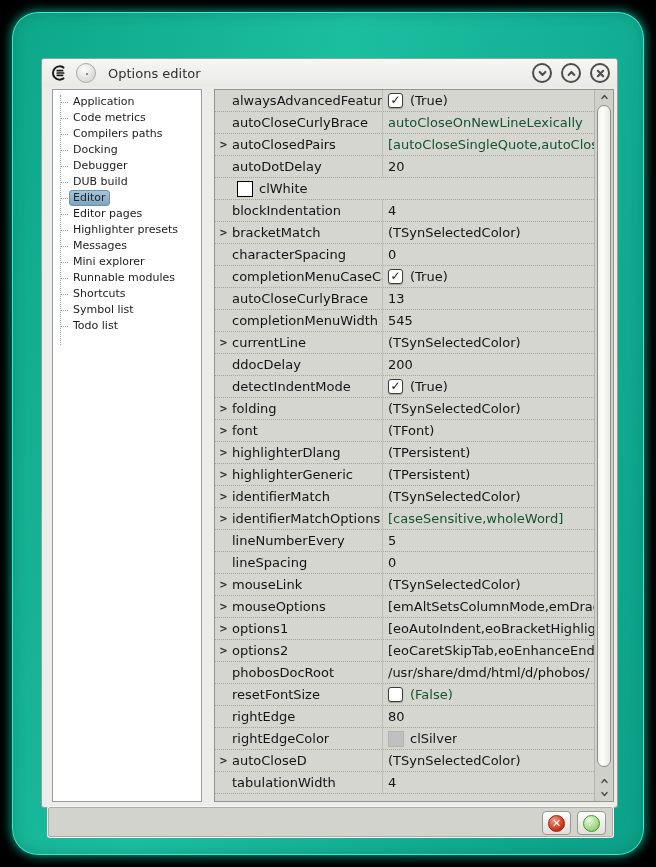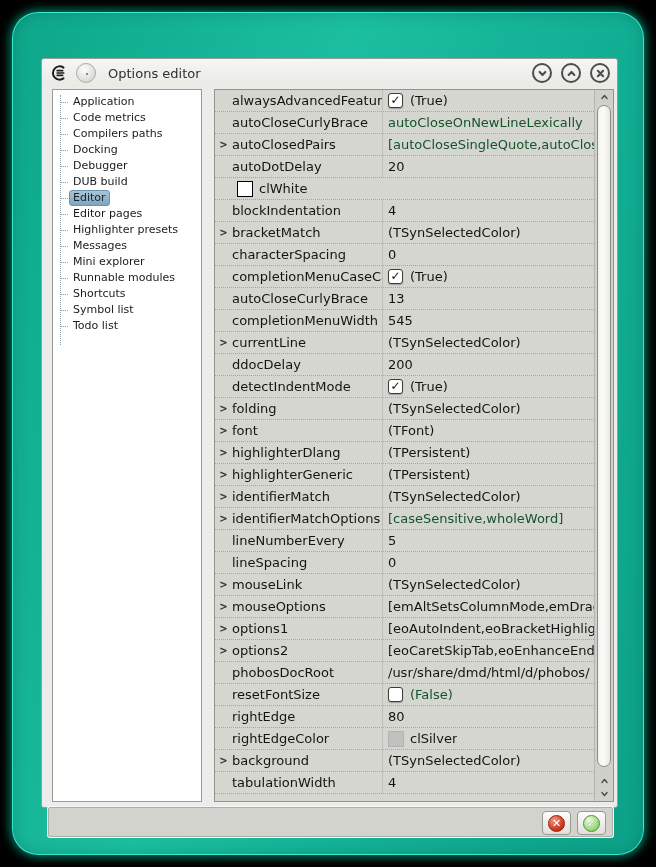--- a/index.html
+++ b/index.html
@@ -389,21 +389,21 @@
           <div class="prow">
             <span class="expcell"></span>
             <span class="pname">rightEdgeColor</span>
             <span class="pval">
               <span class="swatch" style="background: rgb(192, 192, 192); border-color: rgb(178, 178, 174);"></span>
               <span class="vtext">clSilver</span>
             </span>
           </div>
           <div class="prow">
             <span class="expcell">&gt;</span>
-            <span class="pname">background</span>
+            <span class="pname">autoCloseD</span>
             <span class="pval">
               <span class="vtext">(TSynSelectedColor)</span>
             </span>
           </div>
           <div class="prow">
             <span class="expcell"></span>
             <span class="pname">tabulationWidth</span>
             <span class="pval">
               <span class="vtext">4</span>
             </span>

